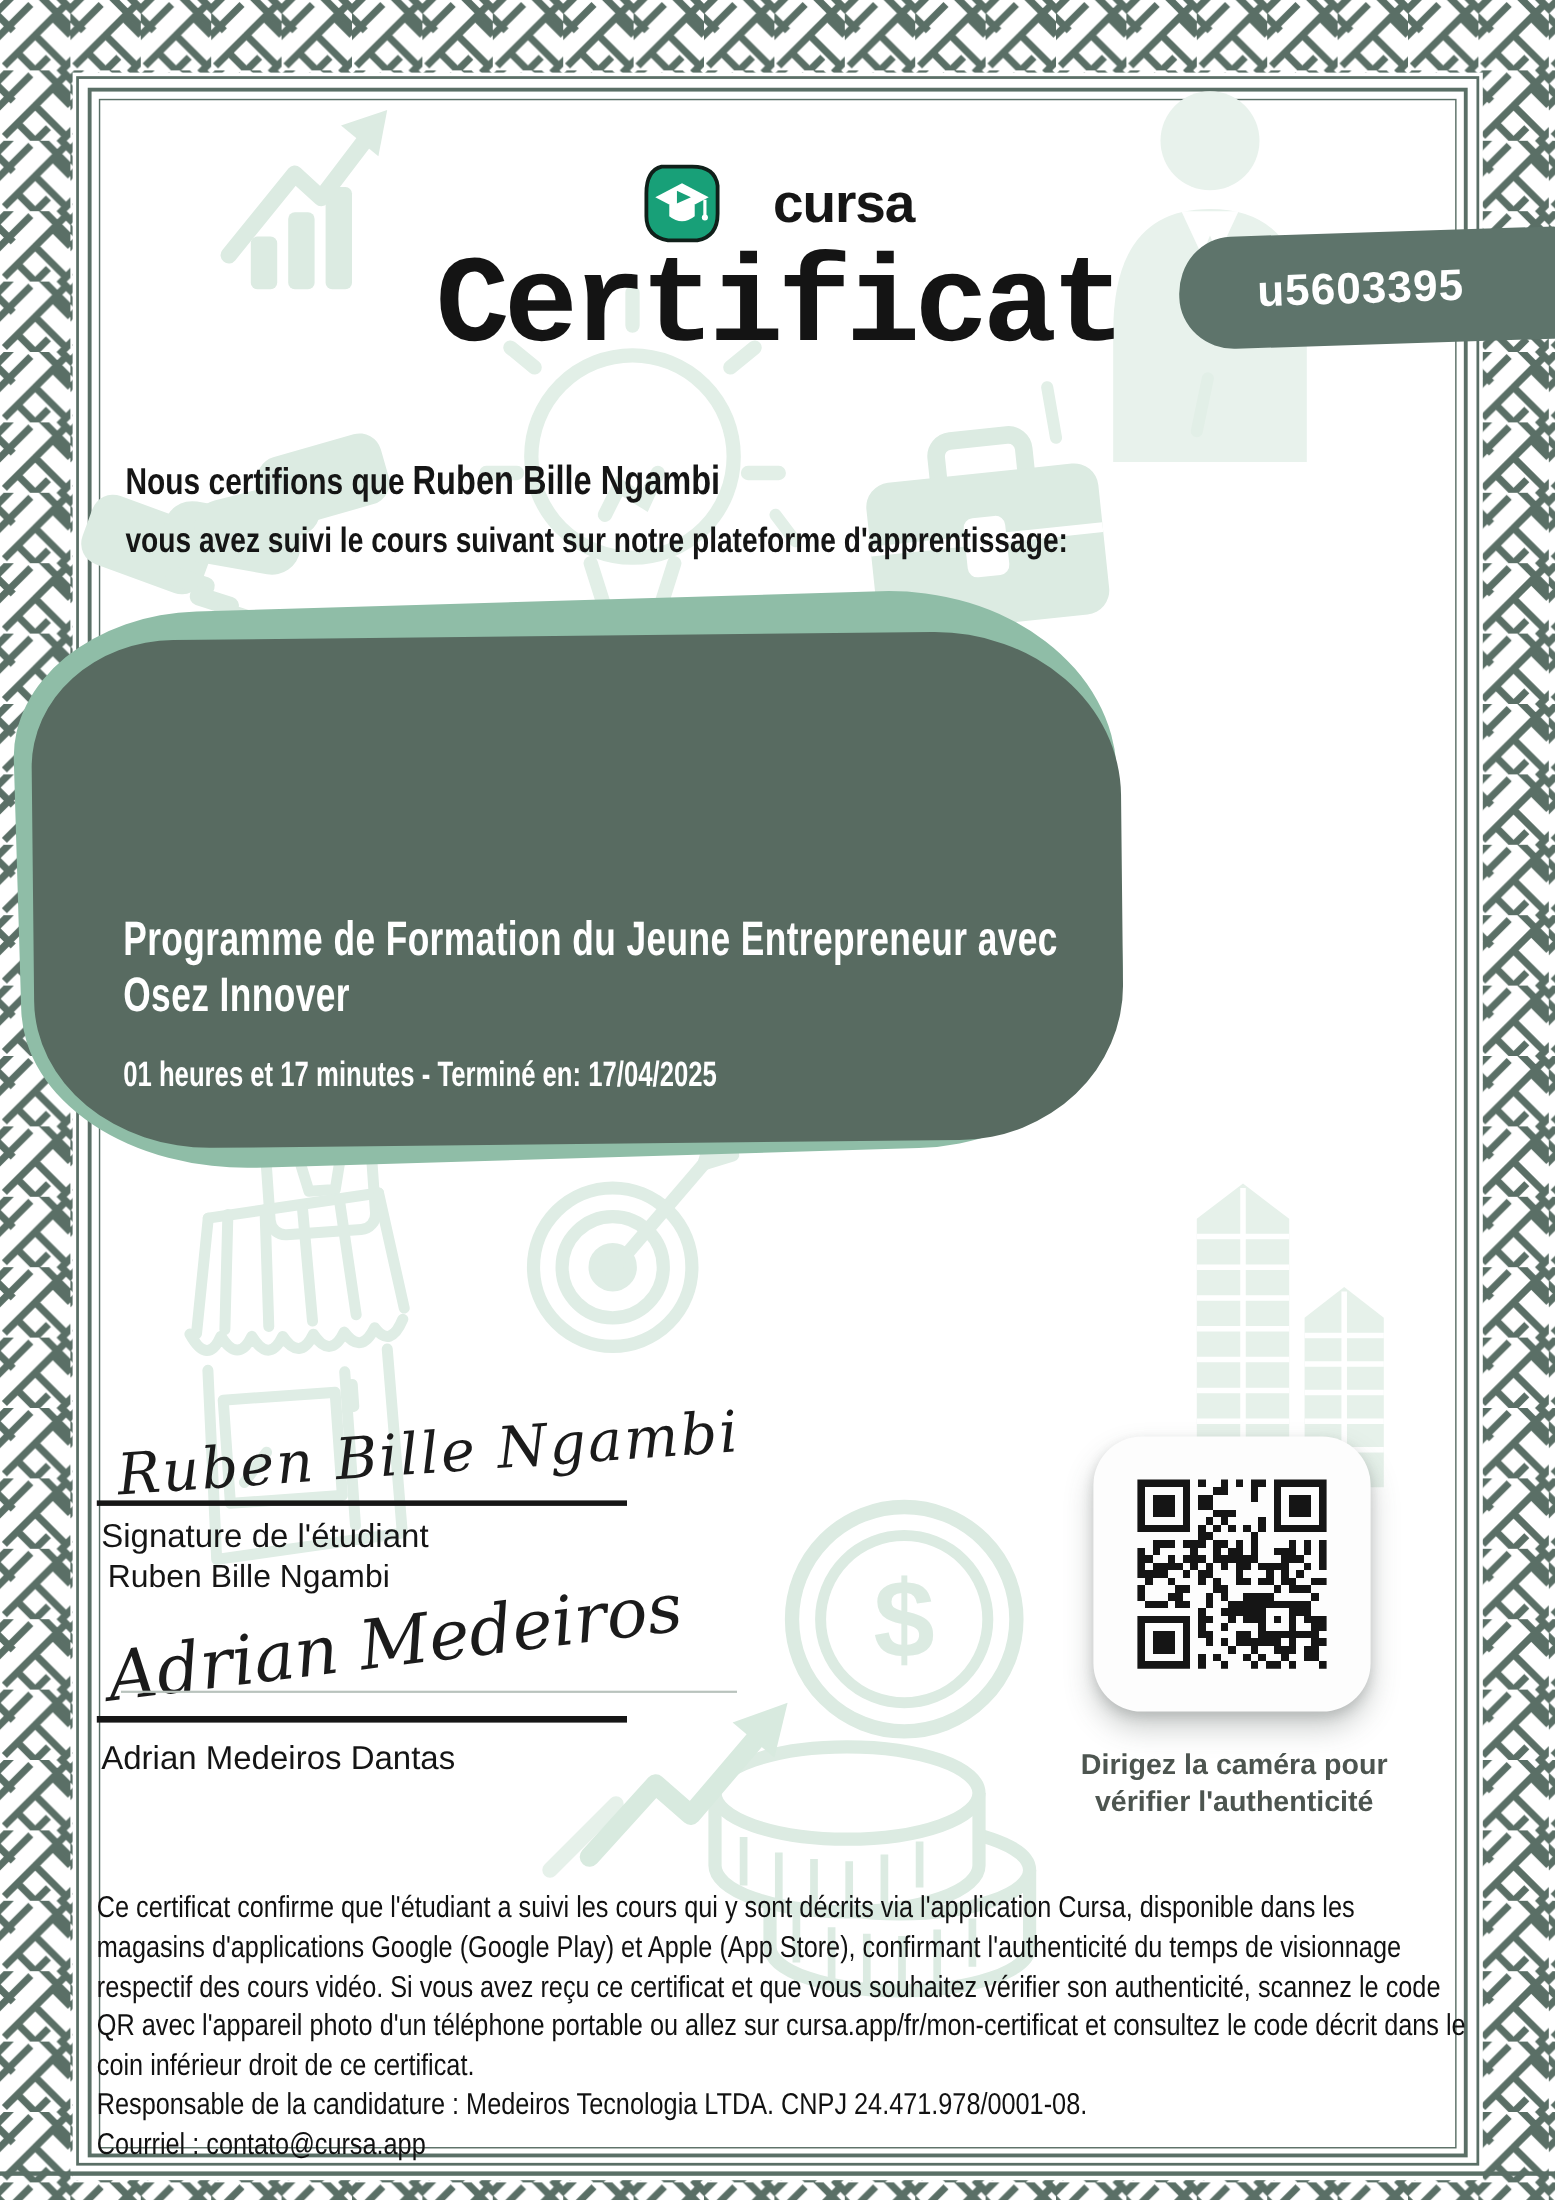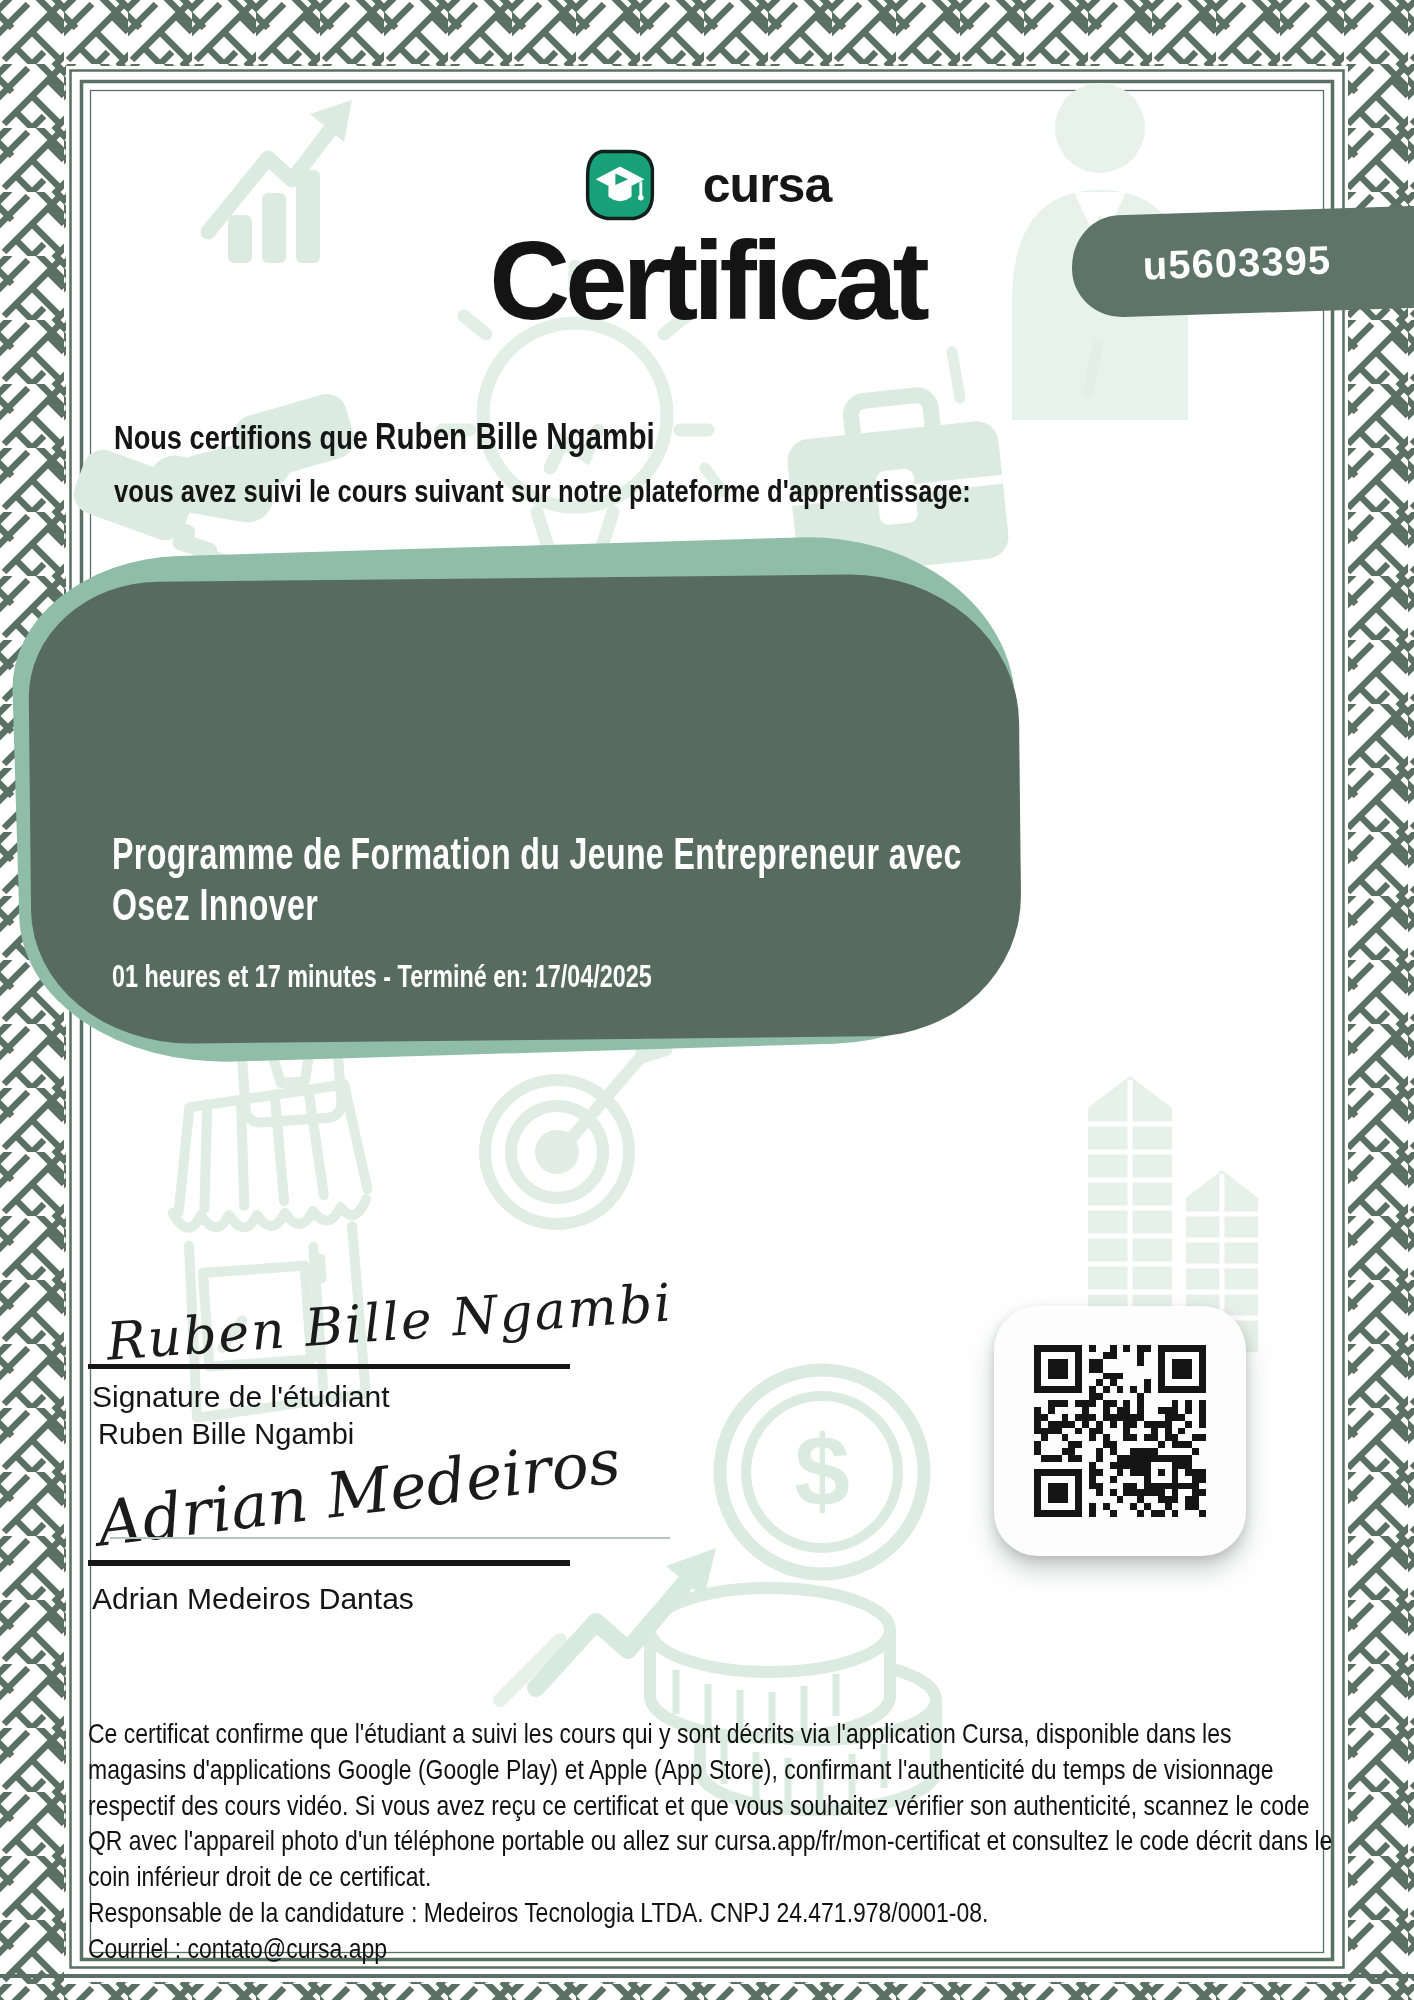--- a/index.html
+++ b/index.html
@@ -13,21 +13,21 @@
       border-radius:130px 170px 150px 160px/115px 150px 140px 135px;transform:rotate(-.6deg);z-index:2;}
   .course-text{position:absolute;left:112px;top:828px;width:1270px;transform:scaleX(.73);
       transform-origin:0 0;z-index:3;color:#fff;}
   .course-title{font-size:44px;font-weight:700;line-height:1.16;letter-spacing:.5px;}
   .course-meta{margin-top:28px;font-size:32px;font-weight:700;}
   
   .header-logo{position:absolute;top:148px;left:0;width:100%;display:flex;align-items:center;
       justify-content:center;gap:10px;z-index:4;}
   .logo-word{font-size:50px;font-weight:700;letter-spacing:-1px;color:#161616;margin-left:36px;}
   .cert-title{position:absolute;top:216px;left:0;width:100%;text-align:center;font-size:112px;
-      font-weight:900;letter-spacing:-5px;z-index:4;color:#141414;}
+      font-weight:900;letter-spacing:-5px;z-index:4;color:#141414;font-family:Liberation Mono, monospace;}
   .badge{position:absolute;left:1072px;top:216px;width:360px;height:102px;background:#5E746B;
       border-radius:48px 18px 22px 50px/52px 60px 40px 48px;transform:rotate(-1.8deg);
       transform-origin:20px 50%;z-index:5;display:flex;align-items:center;justify-content:center;
       color:#fff;font-size:40px;font-weight:600;letter-spacing:1px;padding-right:30px;box-sizing:border-box;}
   
   .intro{position:absolute;left:114px;top:416px;width:1100px;transform:scaleX(.8);transform-origin:0 0;z-index:4;}
   .intro-line1{font-size:35px;}
   .intro-prefix{font-weight:600;font-size:34px;}
   .intro-name{font-weight:800;font-size:37px;margin-left:9px;}
   .intro-line2{margin-top:15px;font-size:32px;font-weight:600;}
@@ -523,20 +523,24 @@
         <rect x="6" y="24" width="1" height="1" fill="#151515"></rect>
         <rect x="8" y="24" width="1" height="1" fill="#151515"></rect>
         <rect x="11" y="24" width="1" height="1" fill="#151515"></rect>
         <rect x="15" y="24" width="1" height="1" fill="#151515"></rect>
         <rect x="17" y="24" width="1" height="1" fill="#151515"></rect>
         <rect x="18" y="24" width="1" height="1" fill="#151515"></rect>
         <rect x="20" y="24" width="1" height="1" fill="#151515"></rect>
         <rect x="24" y="24" width="1" height="1" fill="#151515"></rect>
       </svg>
   </div>
+  <div class="qr-caption">
+    <div>Dirigez la caméra pour</div>
+    <div>vérifier l'authenticité</div>
+  </div>
 
   <div class="footer">
     <p>Ce certificat confirme que l'étudiant a suivi les cours qui y sont décrits via l'application Cursa, disponible dans les magasins d'applications Google (Google Play) et Apple (App Store), confirmant l'authenticité du temps de visionnage respectif des cours vidéo. Si vous avez reçu ce certificat et que vous souhaitez vérifier son authenticité, scannez le code QR avec l'appareil photo d'un téléphone portable ou allez sur cursa.app/fr/mon-certificat et consultez le code décrit dans le coin inférieur droit de ce certificat.</p>
     <p>Responsable de la candidature : Medeiros Tecnologia LTDA. CNPJ 24.471.978/0001-08.</p>
     <p>Courriel : contato@cursa.app</p>
   </div>
 
 </div>
 
 </body></html>

